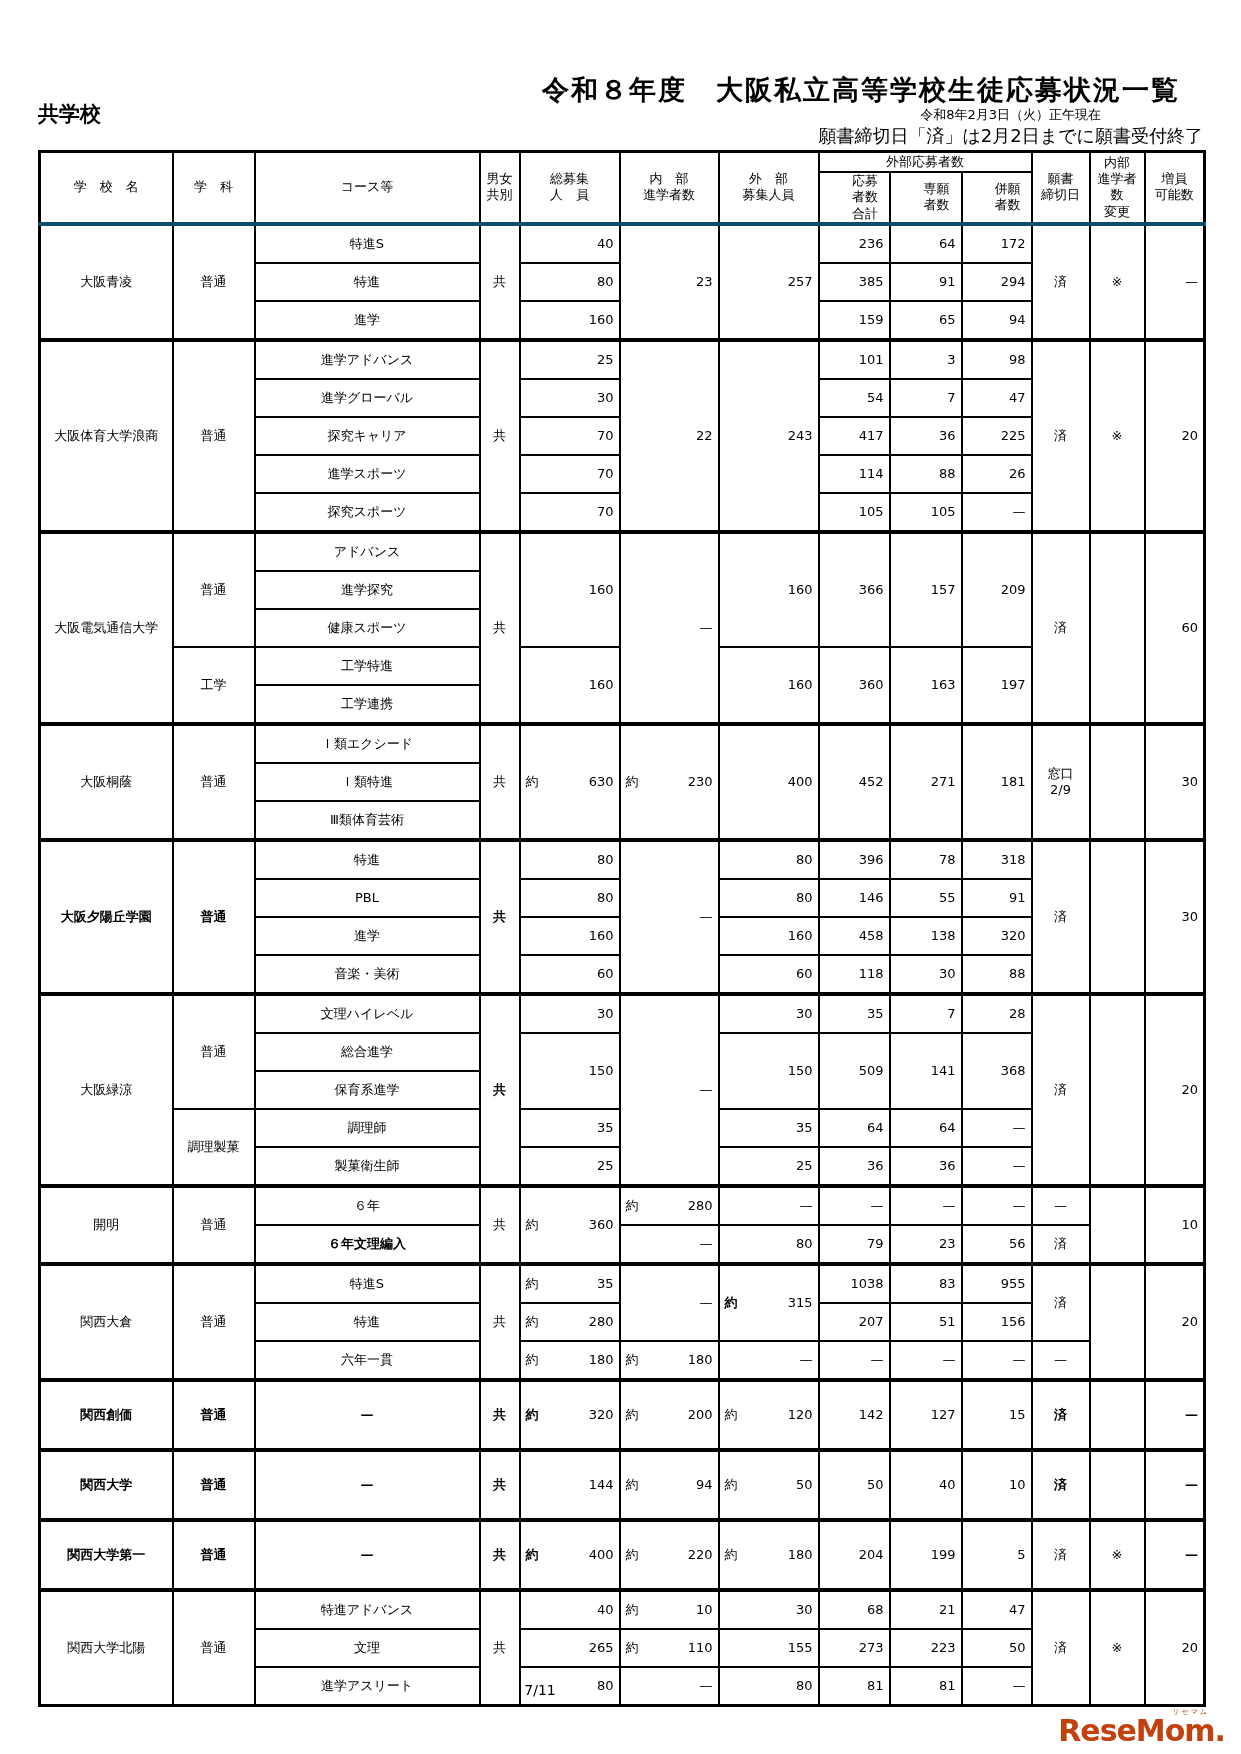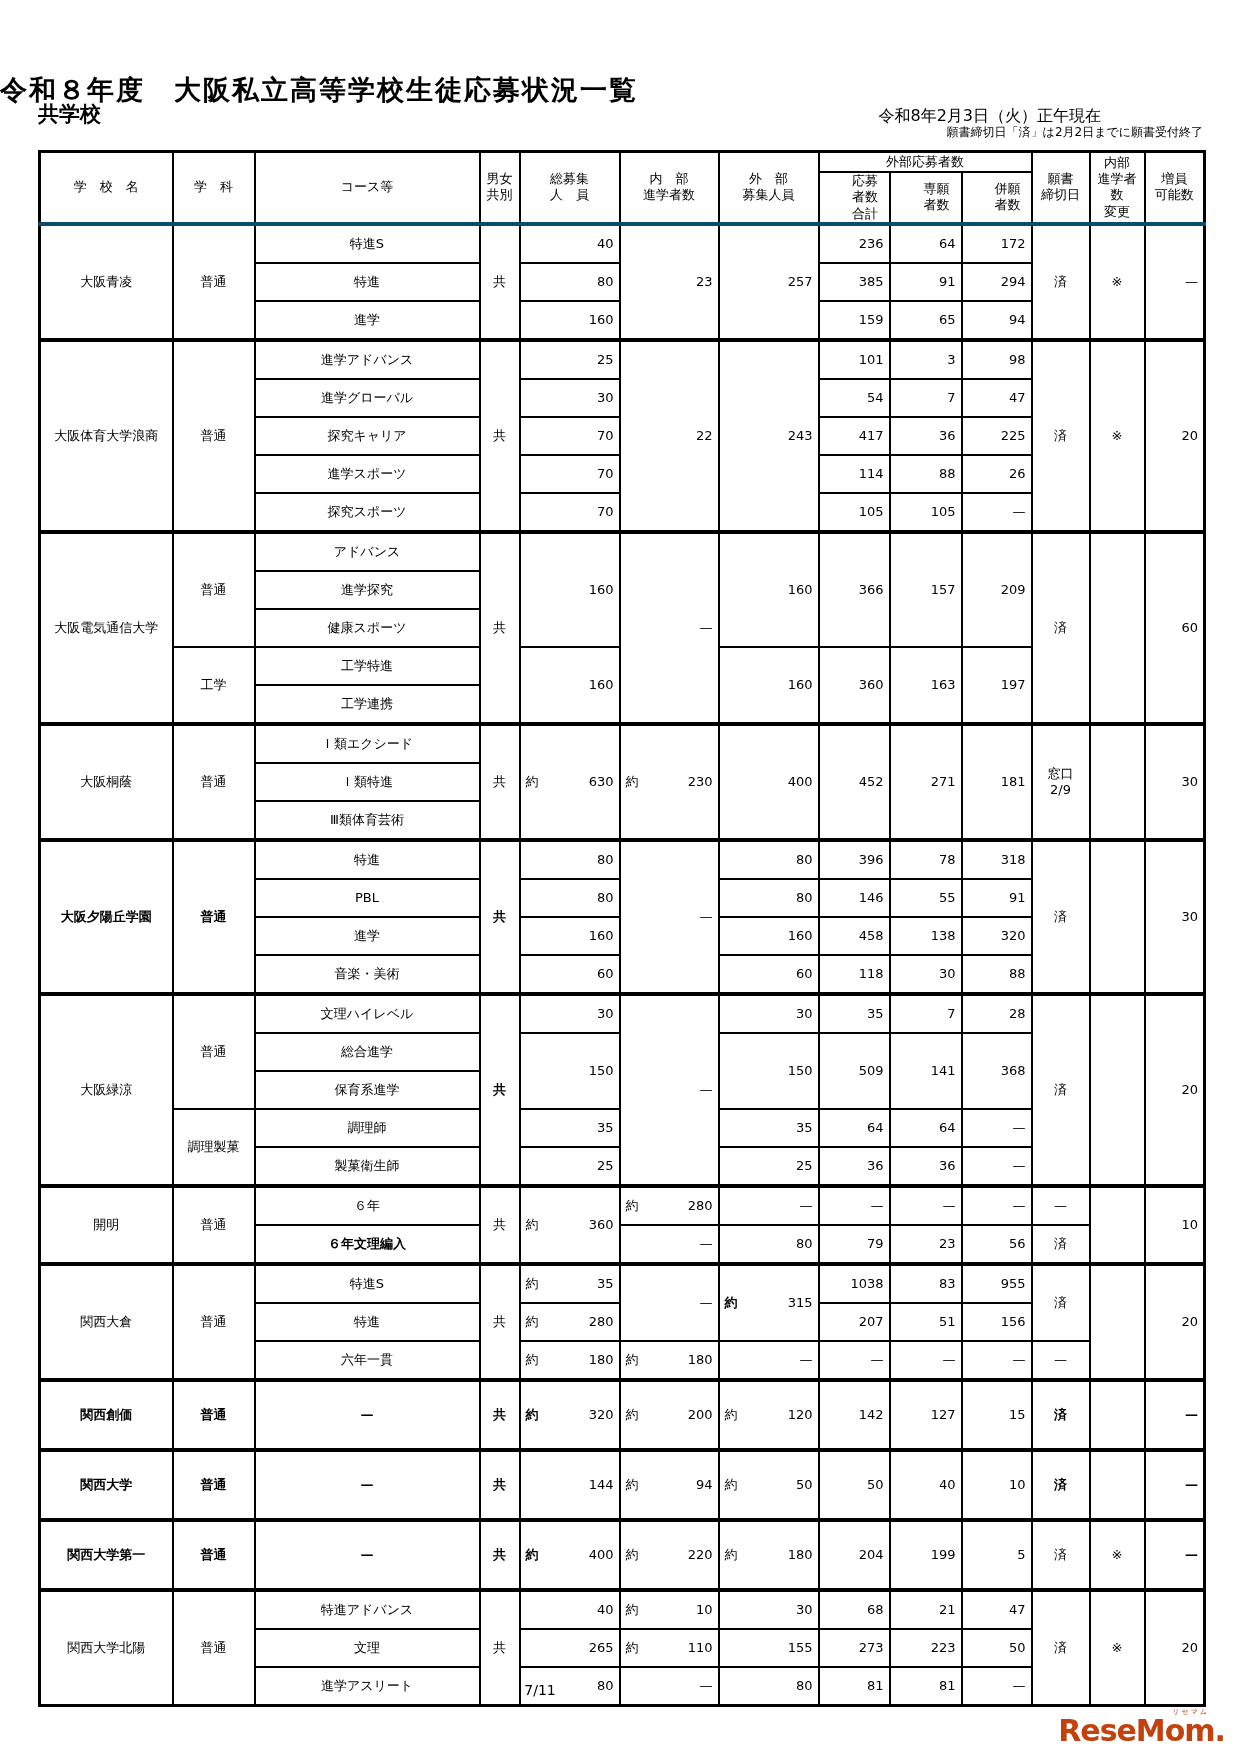--- a/index.html
+++ b/index.html
@@ -1,23 +1,23 @@
 <!DOCTYPE html>
 <html><head>
 <meta charset="utf-8">
 <style>
   html,body{margin:0;padding:0;}
   body{
     width:1241px;height:1754px;position:relative;background:#ffffff;color:#000;
     font-family:"DejaVu Sans","Liberation Sans",sans-serif;
   }
-  .title{position:absolute;top:72px;left:0;width:1180px;text-align:left;
+  .title{position:absolute;top:72px;left:0;width:1180px;text-align:right;
     font-size:27px;font-weight:700;letter-spacing:2px;}
-  .note-date{position:absolute;top:106px;right:140px;font-size:16px;}
-  .note-deadline{position:absolute;top:124px;right:38px;font-size:12px;}
+  .note-date{position:absolute;top:106px;right:140px;font-size:13px;}
+  .note-deadline{position:absolute;top:124px;right:38px;font-size:18px;}
   .section-label{position:absolute;top:100px;left:38px;font-size:21px;font-weight:700;}
   .tablewrap{position:absolute;top:150px;left:38px;}
   table{border-collapse:collapse;table-layout:fixed;width:1165px;border:3px solid #000;}
   th,td{border:2px solid #000;font-size:13px;padding:0 5px;white-space:pre-line;
     vertical-align:middle;overflow:hidden;line-height:1.25;}
   th{font-weight:400;text-align:center;margin-left:47px;}
   thead tr.group-row th{height:18px;}
   thead tr.sub-row th{height:38px;padding-left:27px;}
   thead tr:last-child th, thead th[rowspan]{border-bottom:4px solid #0c4a6e;}
   tbody td{height:36px;}

